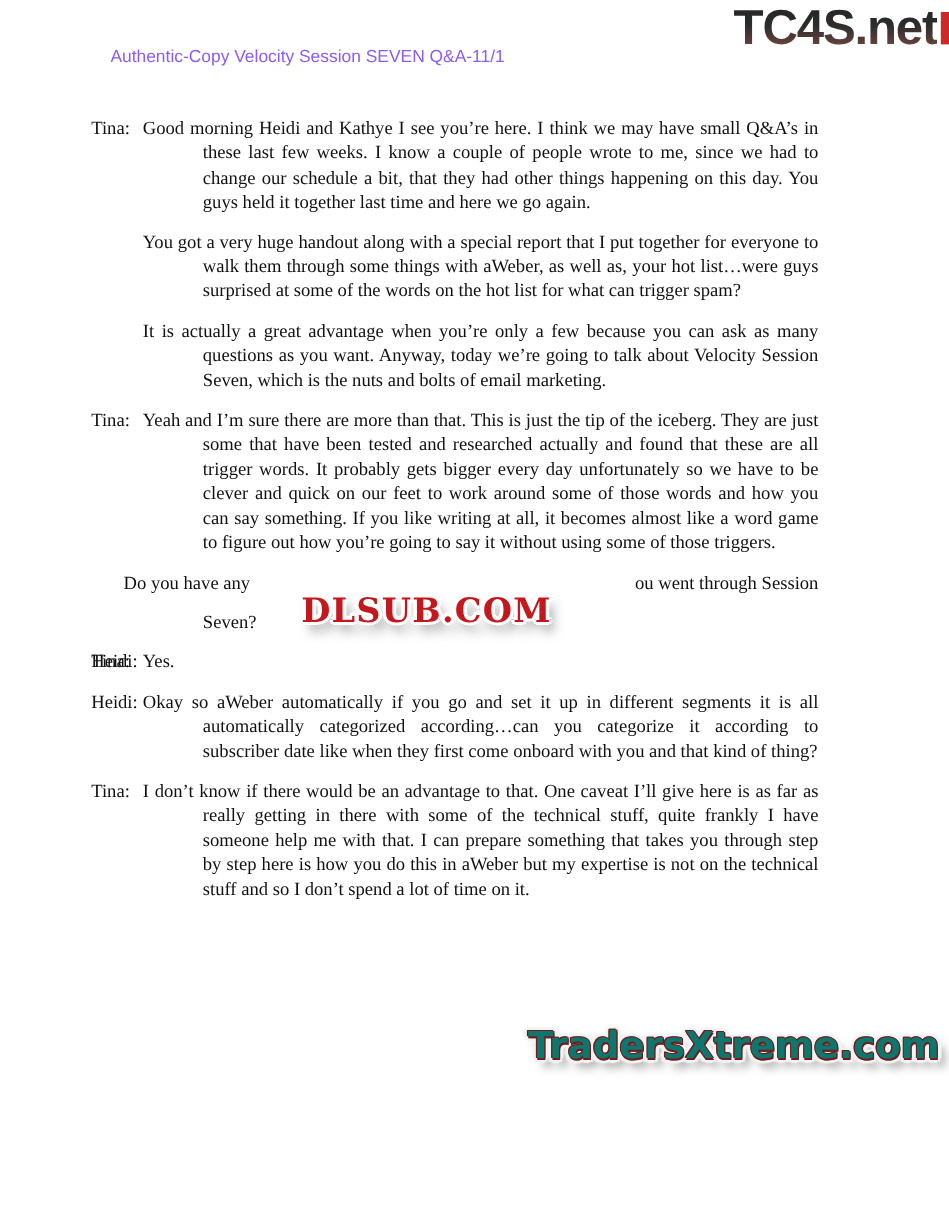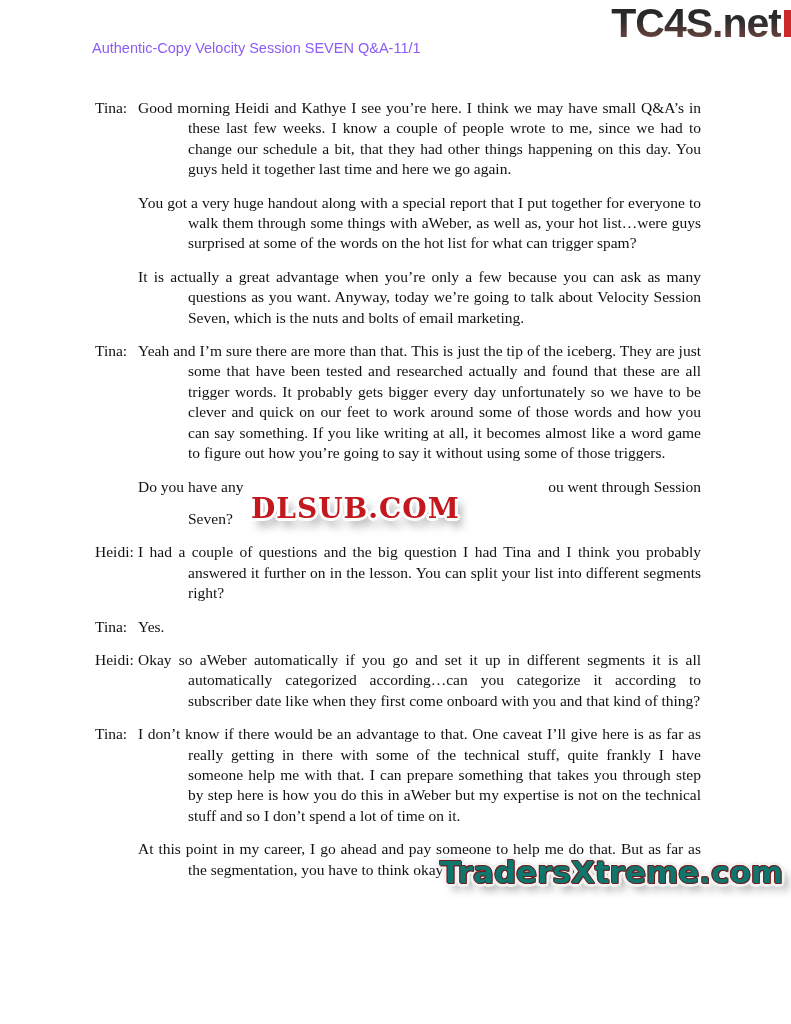--- a/index.html
+++ b/index.html
@@ -27,30 +27,30 @@
 
   
   .doc-header {
     position:absolute; left:92px; top:40px;
     font-family:"Liberation Sans", sans-serif;
     font-size:14.5px; color:#8b5cf6;
   }
 
   
   .transcript {
-    position:absolute; left:95px; top:98px; width:606px;
+    position:absolute; left:76px; top:98px; width:606px;
     font-size:15.5px; line-height:20.4px;
   }
   .para { position:relative; margin:0 0 13px 0; }
   .speaker { position:absolute; left:0; top:0; }
   .ptext { display:block; margin-left:93px; text-indent:-50px; text-align:justify; }
   .para.flush .ptext { text-indent:0; }
 
   
-  .wm-line { display:flex; justify-content:space-between; margin-left:43px;gap:46px; }
+  .wm-line { display:flex; justify-content:space-between; margin-left:27px;gap:46px; }
   .wm-line2 { margin-left:93px;margin-top:12px; }
 
   
   .watermark {
     position:absolute; left:251px; top:492px;
     font-family:"DejaVu Serif", serif;
     font-weight:bold; font-size:28px; letter-spacing:1px;
     color:#c2181e;
     text-shadow:
       -3px 0 0 #ffffff, 3px 0 0 #ffffff,
@@ -109,37 +109,33 @@
       </div>
       <div class="para">
         <div class="wm-line">
           <span>Do you have any</span>
           <span>ou went through Session</span>
         </div>
         <div class="wm-line2">Seven?</div>
       </div>
       <div class="para">
         <span class="speaker">Heidi:</span>
-        <span class="ptext">I had a couple of questions and the big question I had Tina and I think you probably answered it further on in the lesson. You can split your list into different segments right?</span>
       </div>
       <div class="para">
         <span class="speaker">Tina:</span>
         <span class="ptext">Yes.</span>
       </div>
       <div class="para">
         <span class="speaker">Heidi:</span>
         <span class="ptext">Okay so aWeber automatically if you go and set it up in different segments it is all automatically categorized according…can you categorize it according to subscriber date like when they first come onboard with you and that kind of thing?</span>
       </div>
       <div class="para">
         <span class="speaker">Tina:</span>
         <span class="ptext">I don’t know if there would be an advantage to that. One caveat I’ll give here is as far as really getting in there with some of the technical stuff, quite frankly I have someone help me with that. I can prepare something that takes you through step by step here is how you do this in aWeber but my expertise is not on the technical stuff and so I don’t spend a lot of time on it.</span>
       </div>
-      <div class="para">
-        <span class="ptext">At this point in my career, I go ahead and pay someone to help me do that. But as far as the segmentation, you have to think okay what’s the purpose of segmenting it by</span>
-      </div>
     </div>
 
   <div class="watermark">DLSUB.COM</div>
 
   <div class="page-number">1</div>
 
   <div class="tx-logo">TradersXtreme.com</div>
 
 </div>
 

